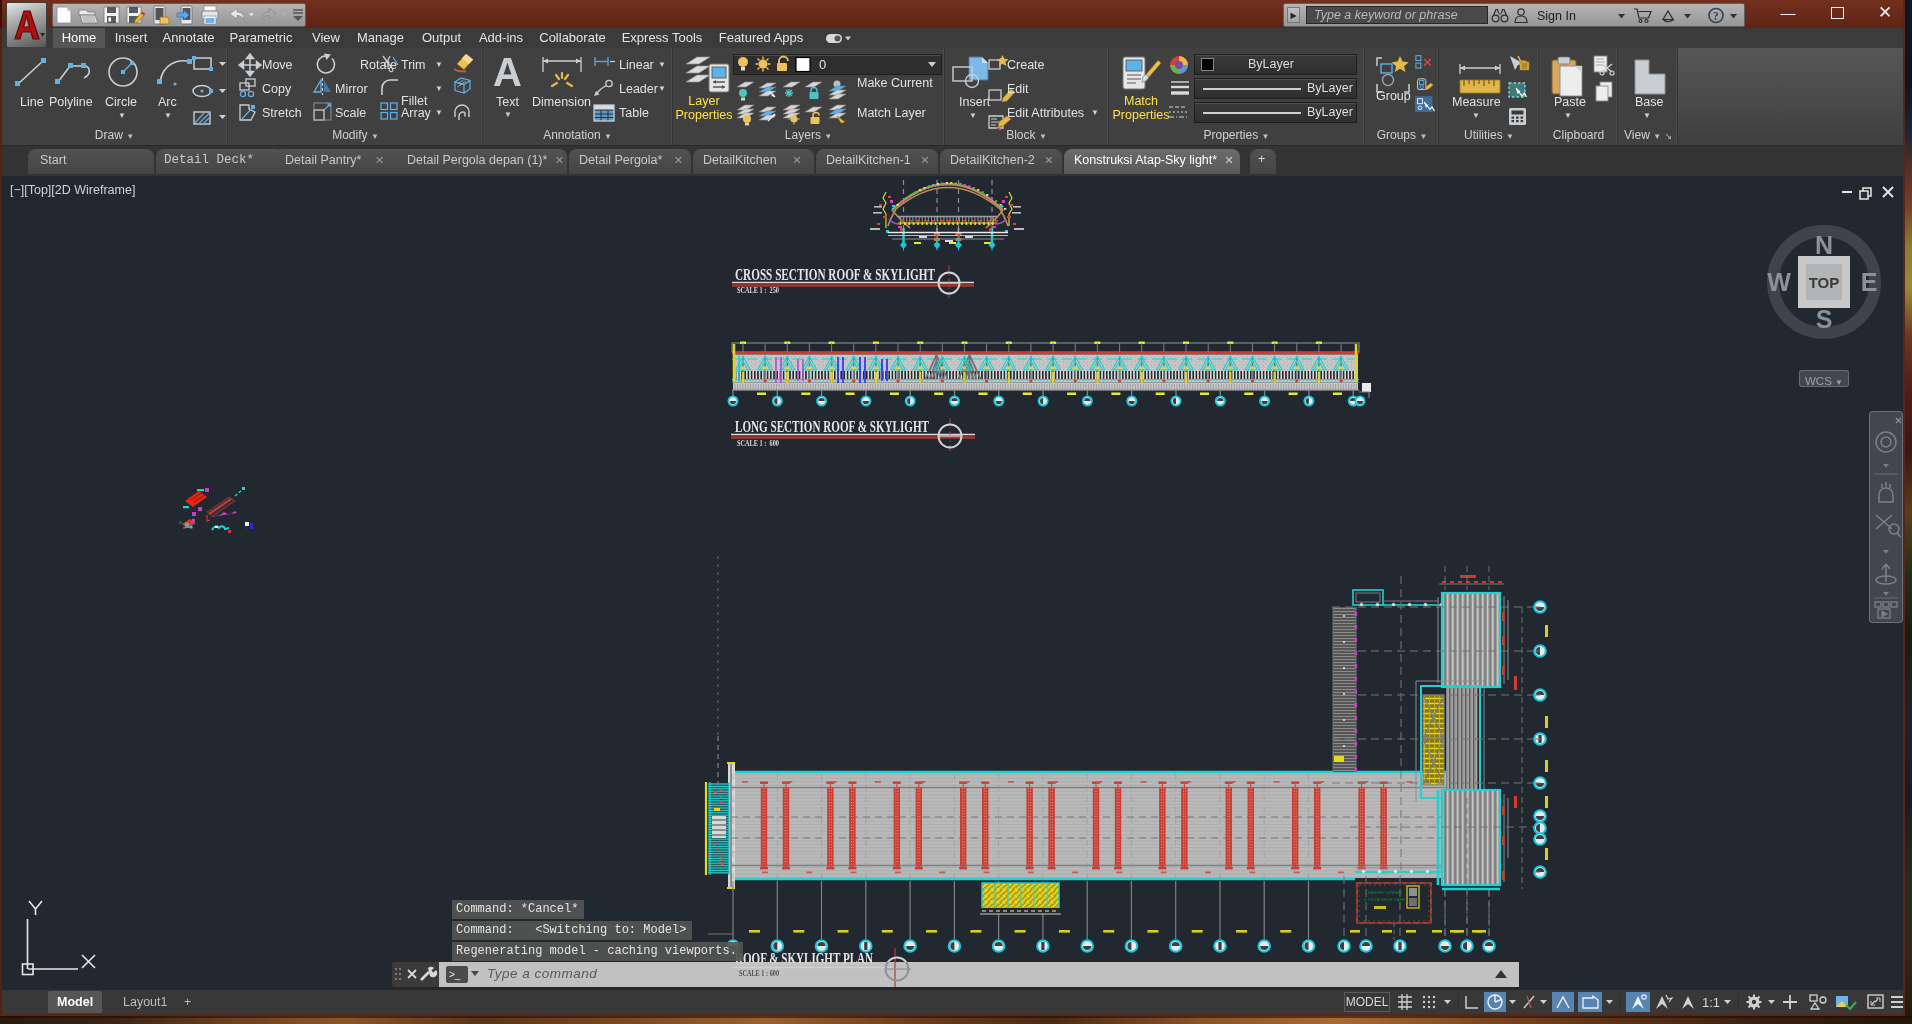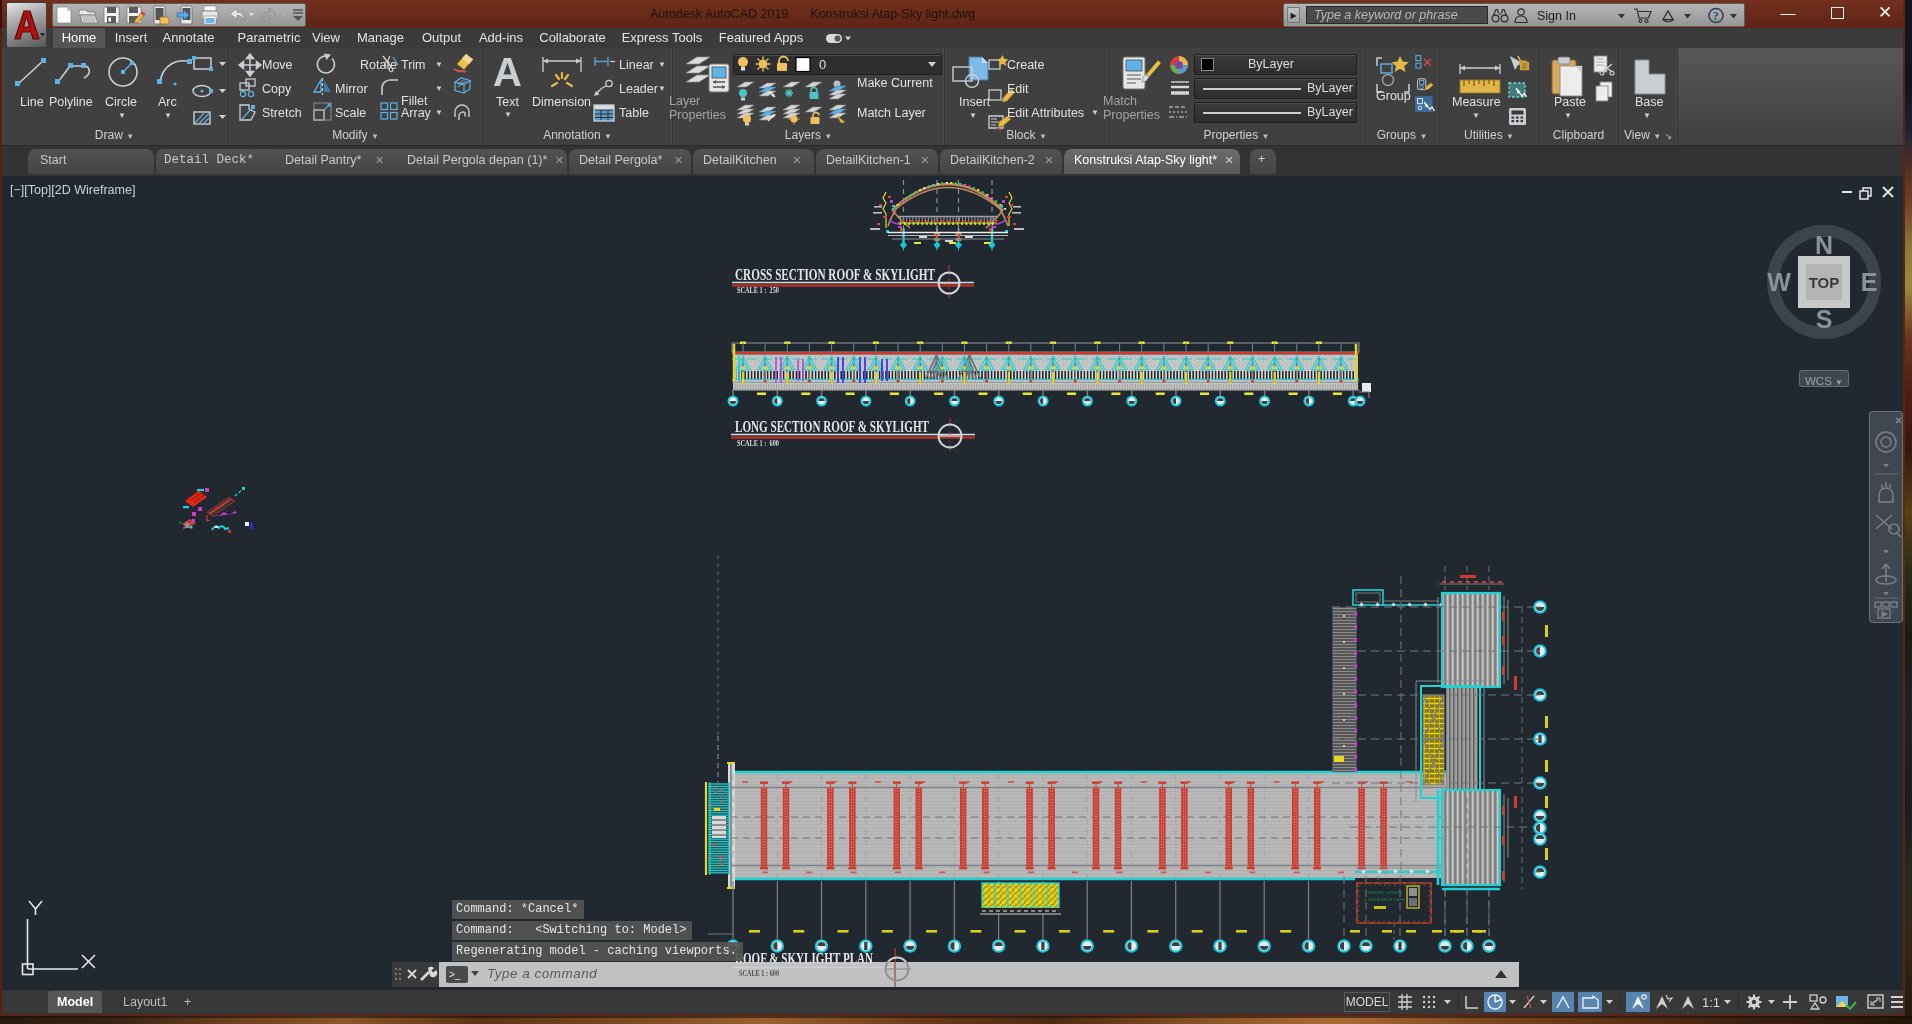--- a/index.html
+++ b/index.html
@@ -12,21 +12,21 @@
   .winbtn { position:absolute; top:0; width:46px; height:27px; color:#f0f0f0; text-align:center; font-size:15px; line-height:26px; }
   
   #ribtabs { position:absolute; left:0; top:28px; width:1905px; height:20px; background:#3b3b3b; border-left:2px solid #581f12;}
   .rtab { position:absolute; top:0; height:20px; color:#e3e3e3; font-size:13px; text-align:center; line-height:20px; }
   .rtab.active { background:#555555; color:#ffffff; }
   
   #ribbon { position:absolute; left:0; top:48px; width:1905px; height:98px; background:#404040; border-left:2px solid #581f12; border-bottom:1px solid #2a2a2a;}
   .panel { position:absolute; top:0; height:97px; border-right:1px solid #353535; box-shadow:inset -1px 0 0 #4a4a4a; }
   .ptitle { position:absolute; bottom:3px; left:0; right:0; text-align:center; color:#cfcfcf; font-size:12px; }
   .ptitle .dn { font-size:8px; color:#bdbdbd; }
-  .biglbl { position:absolute; text-align:left; color:#a3a3a3; font-size:12.5px; line-height:13.5px; width:100%; }
+  .biglbl { position:absolute; text-align:center; color:#fde047; font-size:12.5px; line-height:13.5px; width:100%; }
   .slbl { color:#e0e0e0; font-size:12.5px; position:absolute; white-space:nowrap; }
   .dArr { color:#cfcfcf; font-size:8px; position:absolute; }
   
   #doctabs { position:absolute; left:0; top:146px; width:1905px; height:30px; background:#333333; border-left:2px solid #581f12; }
   .dtab { position:absolute; top:3px; height:25px; background:linear-gradient(#525252,#444444); border-radius:8px 8px 0 0; color:#c9c9c9; font-size:12.5px; }
   .dtab span.x { color:#9b9b9b; font-size:11px; }
   .dtab.active { background:linear-gradient(#6b6b6b,#595959); color:#ffffff; }
   
   #canvas { position:absolute; left:0; top:176px; width:1905px; height:814px; background:#212830; border-left:2px solid #581f12; overflow:hidden; }
   
@@ -108,21 +108,20 @@
       <path d="M196 9 l5 0 l-2.5 3.5 z" fill="#e0e0e0"></path>
 
       <g transform="translate(206,2)">
           <path d="M17 8 L10 2 L10 6 C5 6 3 9 3 14 C4.5 10.5 7 9.5 10 9.5 L10 13 Z" fill="#a8a8a8" stroke="#8a8a8a" stroke-width="0.8"></path>
         </g>
       <path d="M228 9 l5 0 l-2.5 3.5 z" fill="#b0b0b0"></path>
       <path d="M240 6 h10 M240 9 h10" stroke="#555" stroke-width="1.4"></path>
       <path d="M240 12 l10 0 l-5 5 z" fill="#555"></path>
     </svg>
   </div>
-  <div id="title-text"><span>Autodesk AutoCAD 2019</span><span style="margin-left:22px;">Konstruksi Atap-Sky light.dwg</span></div>
 
   <div class="graybar" style="left:1283px;width:462px;">
     <div class="abs" style="left:3px;top:3px;width:13px;height:16px;background:linear-gradient(#c2c2c2,#a2a2a2);border:1px solid #777;color:#222;font-size:8px;line-height:15px;text-align:center;">▶</div>
     <div class="abs" style="left:22px;top:2px;width:182px;height:18px;background:#4a4a4a;border:1px solid #282828;color:#b8b8b8;font-style:italic;font-size:12.5px;line-height:16px;padding-left:7px;">Type a keyword or phrase</div>
     <svg class="abs" style="left:206px;top:2px;" width="140" height="19" viewBox="0 0 140 19">
 
       <g stroke="#2d2d2d" stroke-width="1.2" fill="none">
           <circle cx="5.5" cy="12.5" r="3.4"></circle>
           <circle cx="14.5" cy="12.5" r="3.4"></circle>
           <path d="M3.5 9.5 L6 3.5 h1.5 l1 3.5 M16.5 9.5 L14 3.5 h-1.5 l-1 3.5 M8.5 8 h3"></path>
@@ -153,21 +152,21 @@
     </svg>
   </div>
   <div class="winbtn" style="left:1765px;">―</div>
   <div class="winbtn" style="left:1814px;"><span style="display:inline-block;width:13px;height:12px;border:1.6px solid #f0f0f0;margin-top:7px;"></span></div>
   <div class="winbtn" style="left:1862px;font-size:17px;">✕</div>
 
   <div id="ribtabs">
     <div class="rtab active" style="left:51px;width:52px;">Home</div>
     <div class="rtab" style="left:107px;width:44px;">Insert</div>
     <div class="rtab" style="left:155px;width:63px;">Annotate</div>
-    <div class="rtab" style="left:224px;width:70px;margin-left:8px;">Parametric</div>
+    <div class="rtab" style="left:224px;width:70px;">Parametric</div>
     <div class="rtab" style="left:302px;width:44px;">View</div>
     <div class="rtab" style="left:350px;width:57px;">Manage</div>
     <div class="rtab" style="left:412px;width:55px;">Output</div>
     <div class="rtab" style="left:471px;width:56px;">Add-ins</div>
     <div class="rtab" style="left:533px;width:75px;">Collaborate</div>
     <div class="rtab" style="left:614px;width:92px;">Express Tools</div>
     <div class="rtab" style="left:712px;width:94px;">Featured Apps</div>
     <svg class="abs" style="left:824px;top:4px;" width="26" height="13" viewBox="0 0 26 13">
         <rect x="0" y="2" width="16" height="9" rx="4.5" fill="#d8d8d8"></rect>
         <circle cx="11.5" cy="6.5" r="3" fill="#555"></circle>

